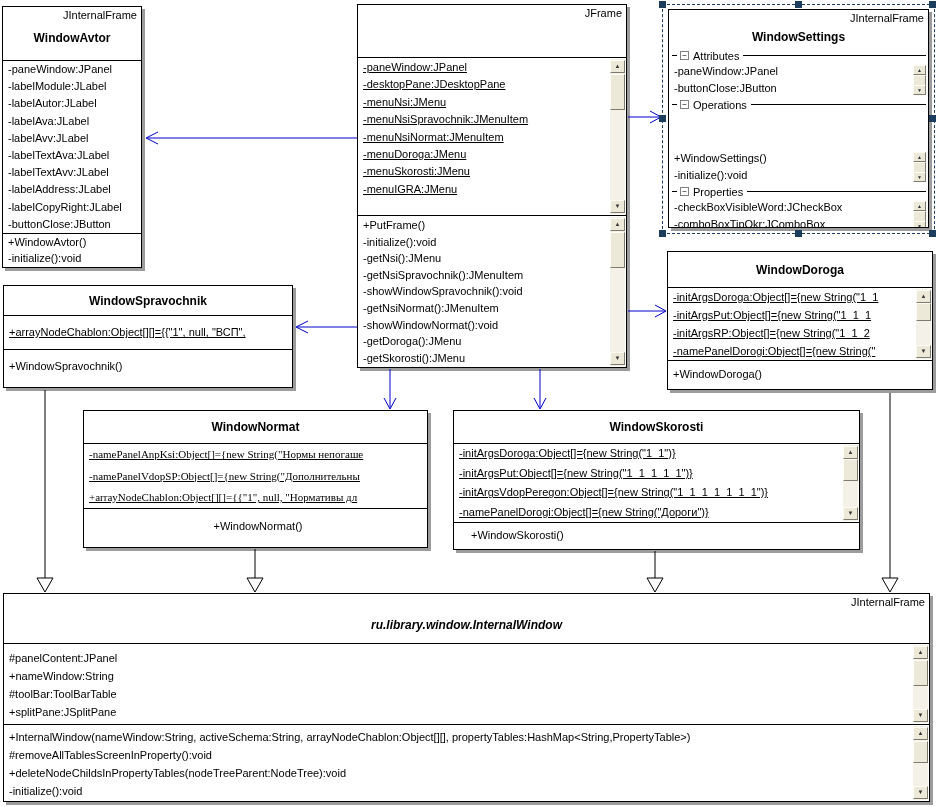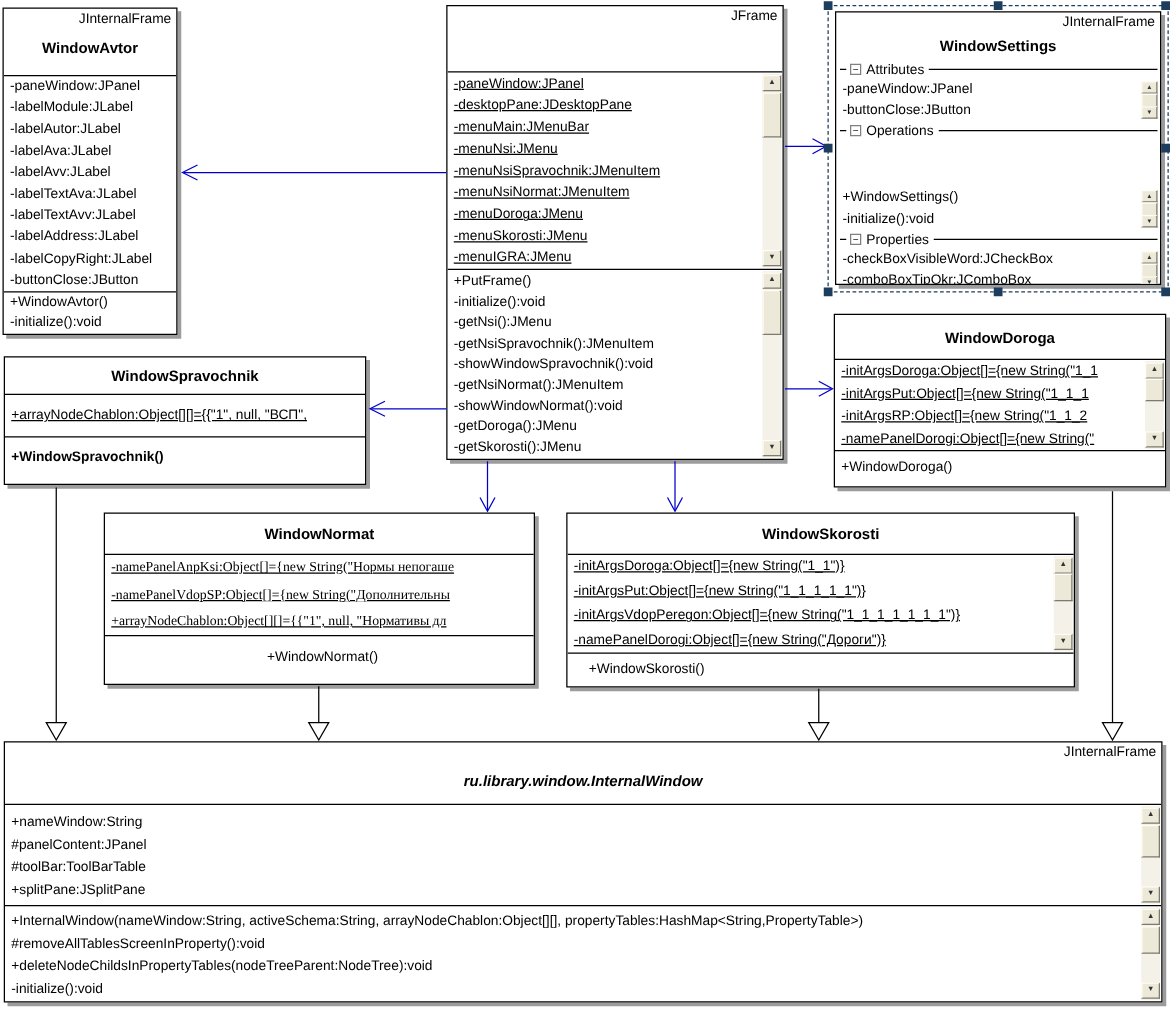--- a/index.html
+++ b/index.html
@@ -116,21 +116,20 @@
   </div>
 
   <div class="cls" style="left:357px;top:4px;width:270px;height:364px;">
     <div class="hdr" style="height:53px;">
       <div class="stereo">JFrame</div>
     </div>
     <div class="sec" style="height:158px;">
       <div class="rows" style="line-height:17.4px;padding-top:1px;padding-right:18px;">
           <div class="row u">-paneWindow:JPanel</div>
           <div class="row u">-desktopPane:JDesktopPane</div>
-          <div class="row u">-menuMain:JMenuBar</div>
           <div class="row u">-menuNsi:JMenu</div>
           <div class="row u">-menuNsiSpravochnik:JMenuItem</div>
           <div class="row u">-menuNsiNormat:JMenuItem</div>
           <div class="row u">-menuDoroga:JMenu</div>
           <div class="row u">-menuSkorosti:JMenu</div>
           <div class="row u">-menuIGRA:JMenu</div>
         </div>
       <div class="sb" style="right:1px;top:1px;bottom:1px;">
         <div class="sbtn up">▲</div>
         <div class="sthumb" style="top:15px;height:36px;"></div>
@@ -263,21 +262,21 @@
   <div class="cls" style="left:3px;top:285px;width:290px;height:103px;">
     <div class="hdr" style="height:30px;">
       <div class="cname mid">WindowSpravochnik</div>
     </div>
     <div class="sec" style="height:34px;">
       <div class="rows" style="line-height:18px;padding-top:7px;">
           <div class="row u">+arrayNodeChablon:Object[][]={{"1", null, "ВСП",</div>
         </div>
     </div>
     <div class="sec" style="height:37px;">
-      <div class="rows" style="line-height:16px;padding-top:8px;font-weight:bold;">
+      <div class="rows" style="line-height:16px;padding-top:8px;">
           <div class="row">+WindowSpravochnik()</div>
         </div>
     </div>
   </div>
 
   <div class="cls" style="left:83px;top:410px;width:345px;height:138px;">
     <div class="hdr" style="height:33px;">
       <div class="cname mid">WindowNormat</div>
     </div>
     <div class="sec" style="height:65px;font-family:Liberation Serif, serif;">
@@ -318,22 +317,22 @@
     </div>
   </div>
 
   <div class="cls" style="left:3px;top:593px;width:927px;height:209px;">
     <div class="hdr" style="height:50px;">
       <div class="stereo">JInternalFrame</div>
       <div class="cname" style="top:24px;font-style:italic;">ru.library.window.InternalWindow</div>
     </div>
     <div class="sec" style="height:81px;">
       <div class="rows" style="line-height:18px;padding-top:5px;padding-right:18px;">
+          <div class="row">#panelContent:JPanel</div>
           <div class="row">+nameWindow:String</div>
-          <div class="row">#panelContent:JPanel</div>
           <div class="row">#toolBar:ToolBarTable</div>
           <div class="row">+splitPane:JSplitPane</div>
         </div>
       <div class="sb" style="right:1px;top:1px;bottom:1px;">
         <div class="sbtn up">▲</div>
         <div class="sthumb" style="top:15px;height:26px;"></div>
         <div class="sbtn dn">▼</div>
       </div>
     </div>
     <div class="sec" style="height:76px;">

